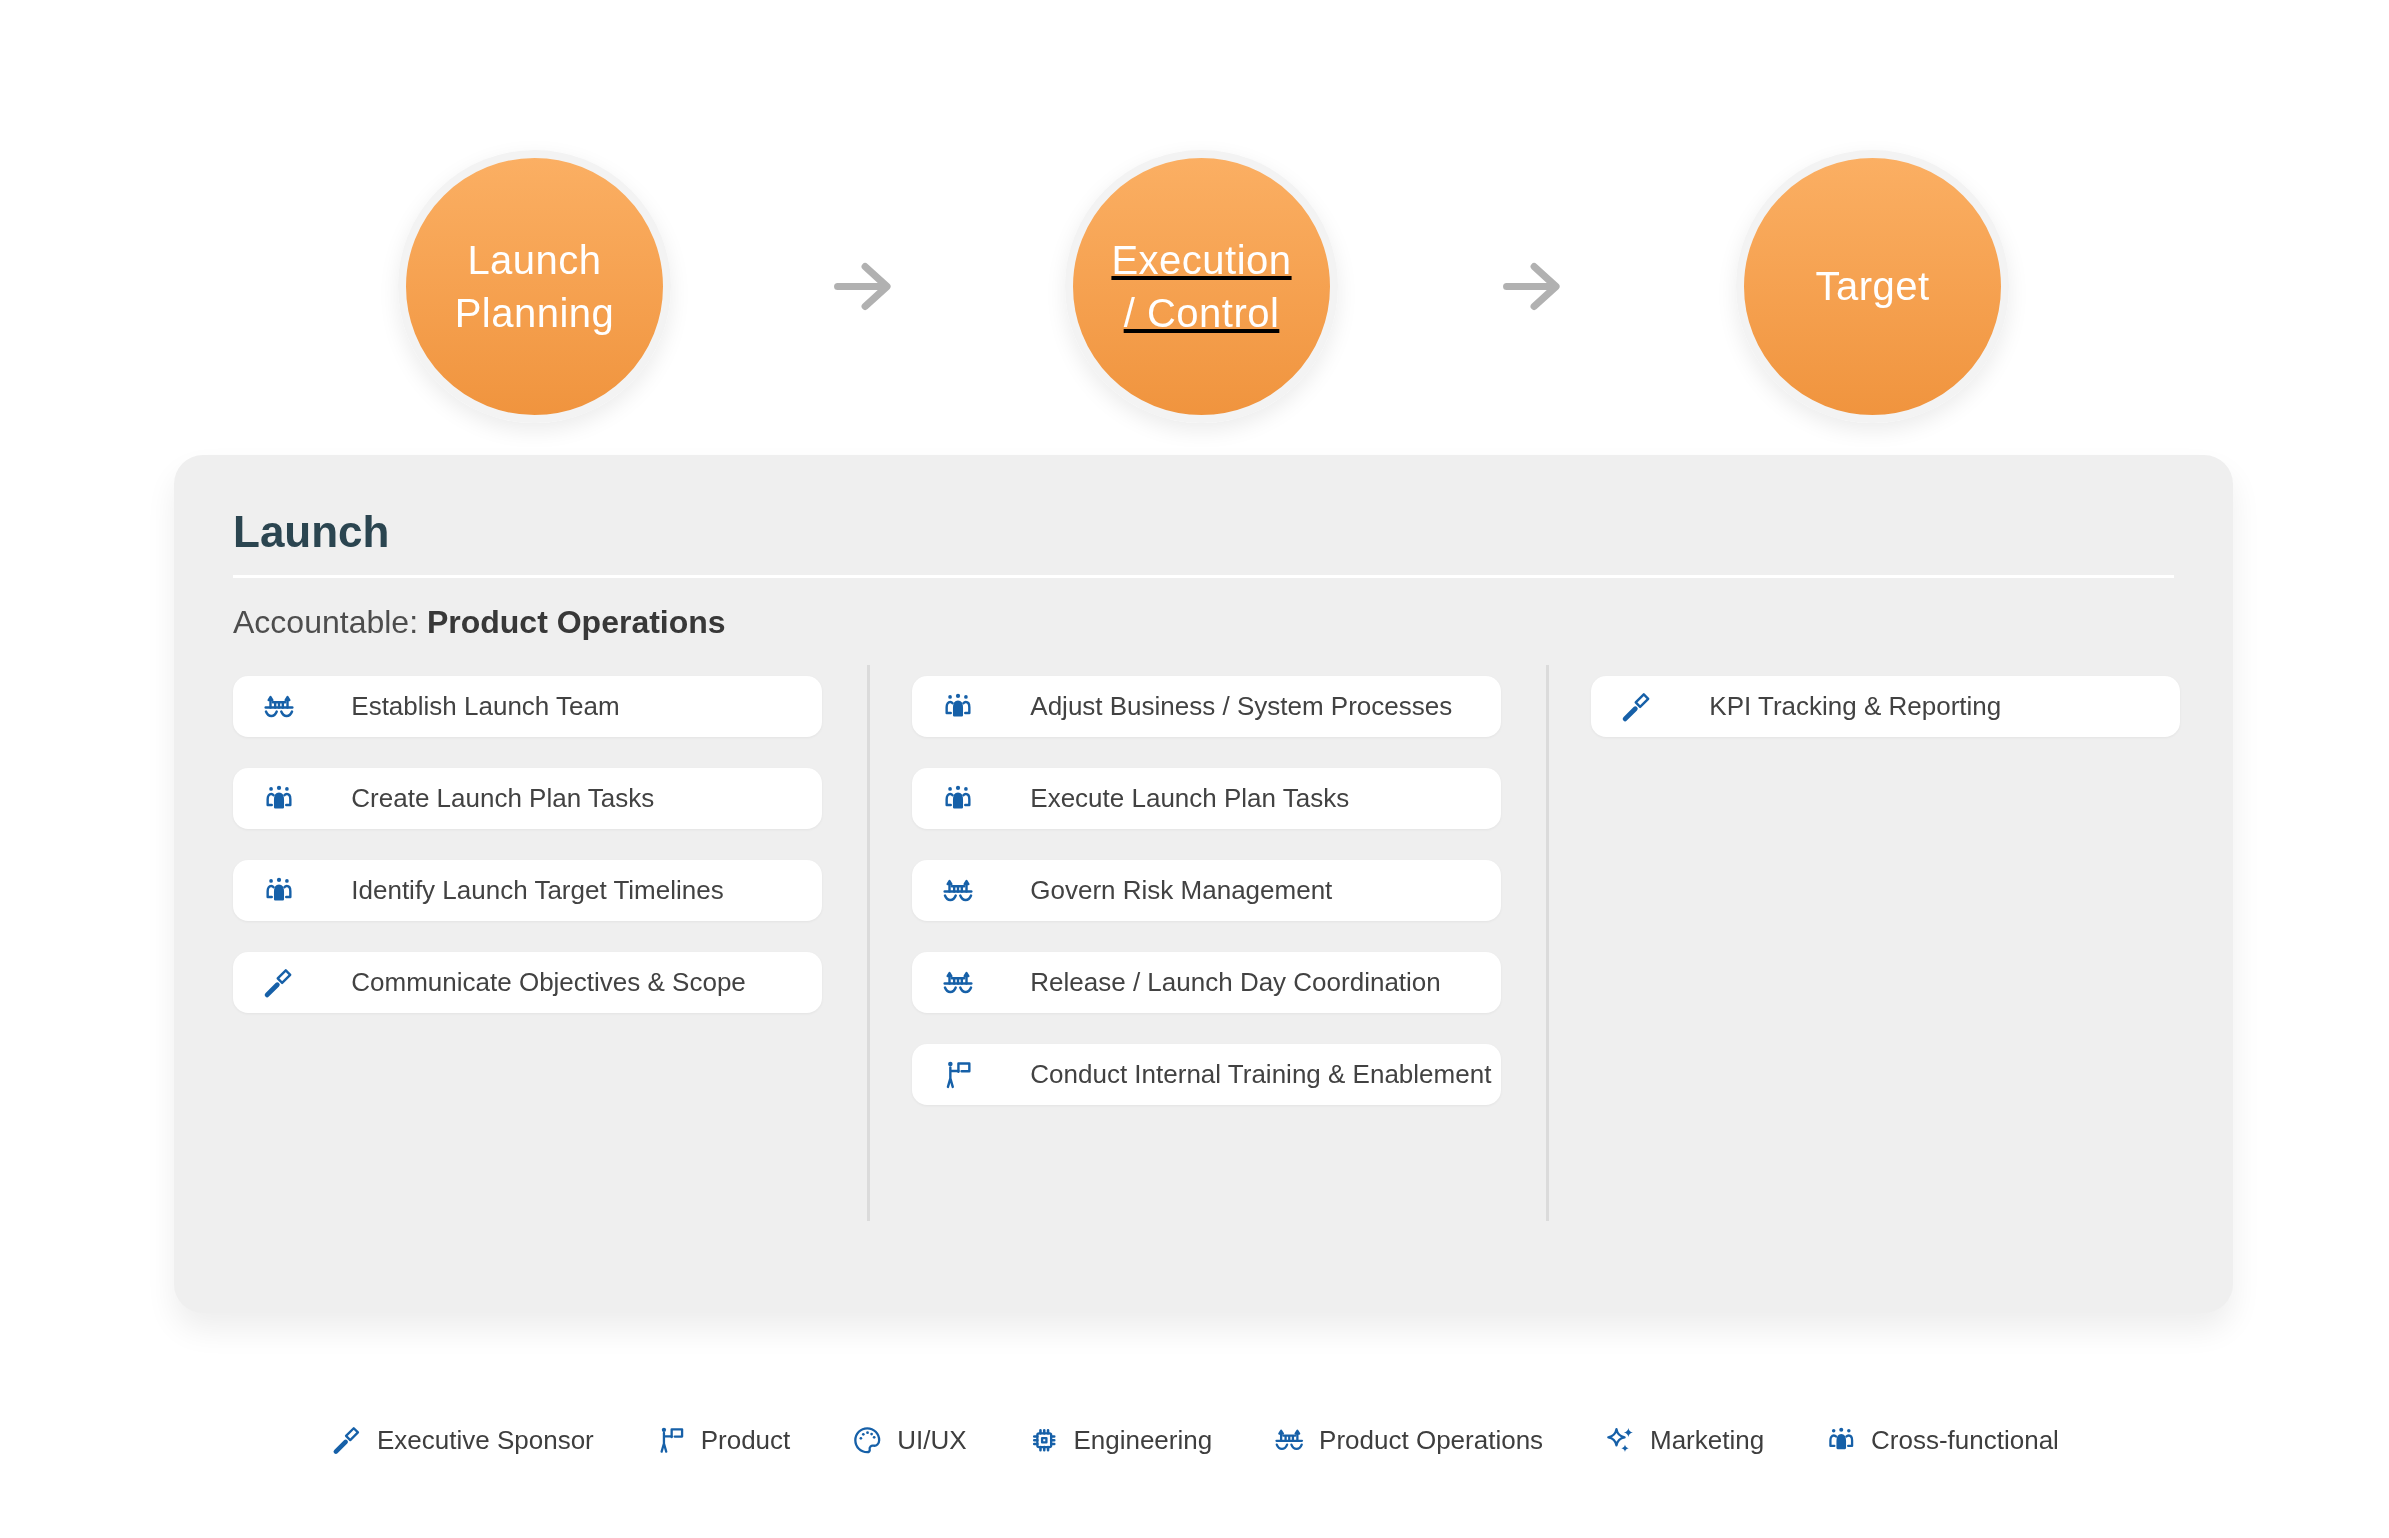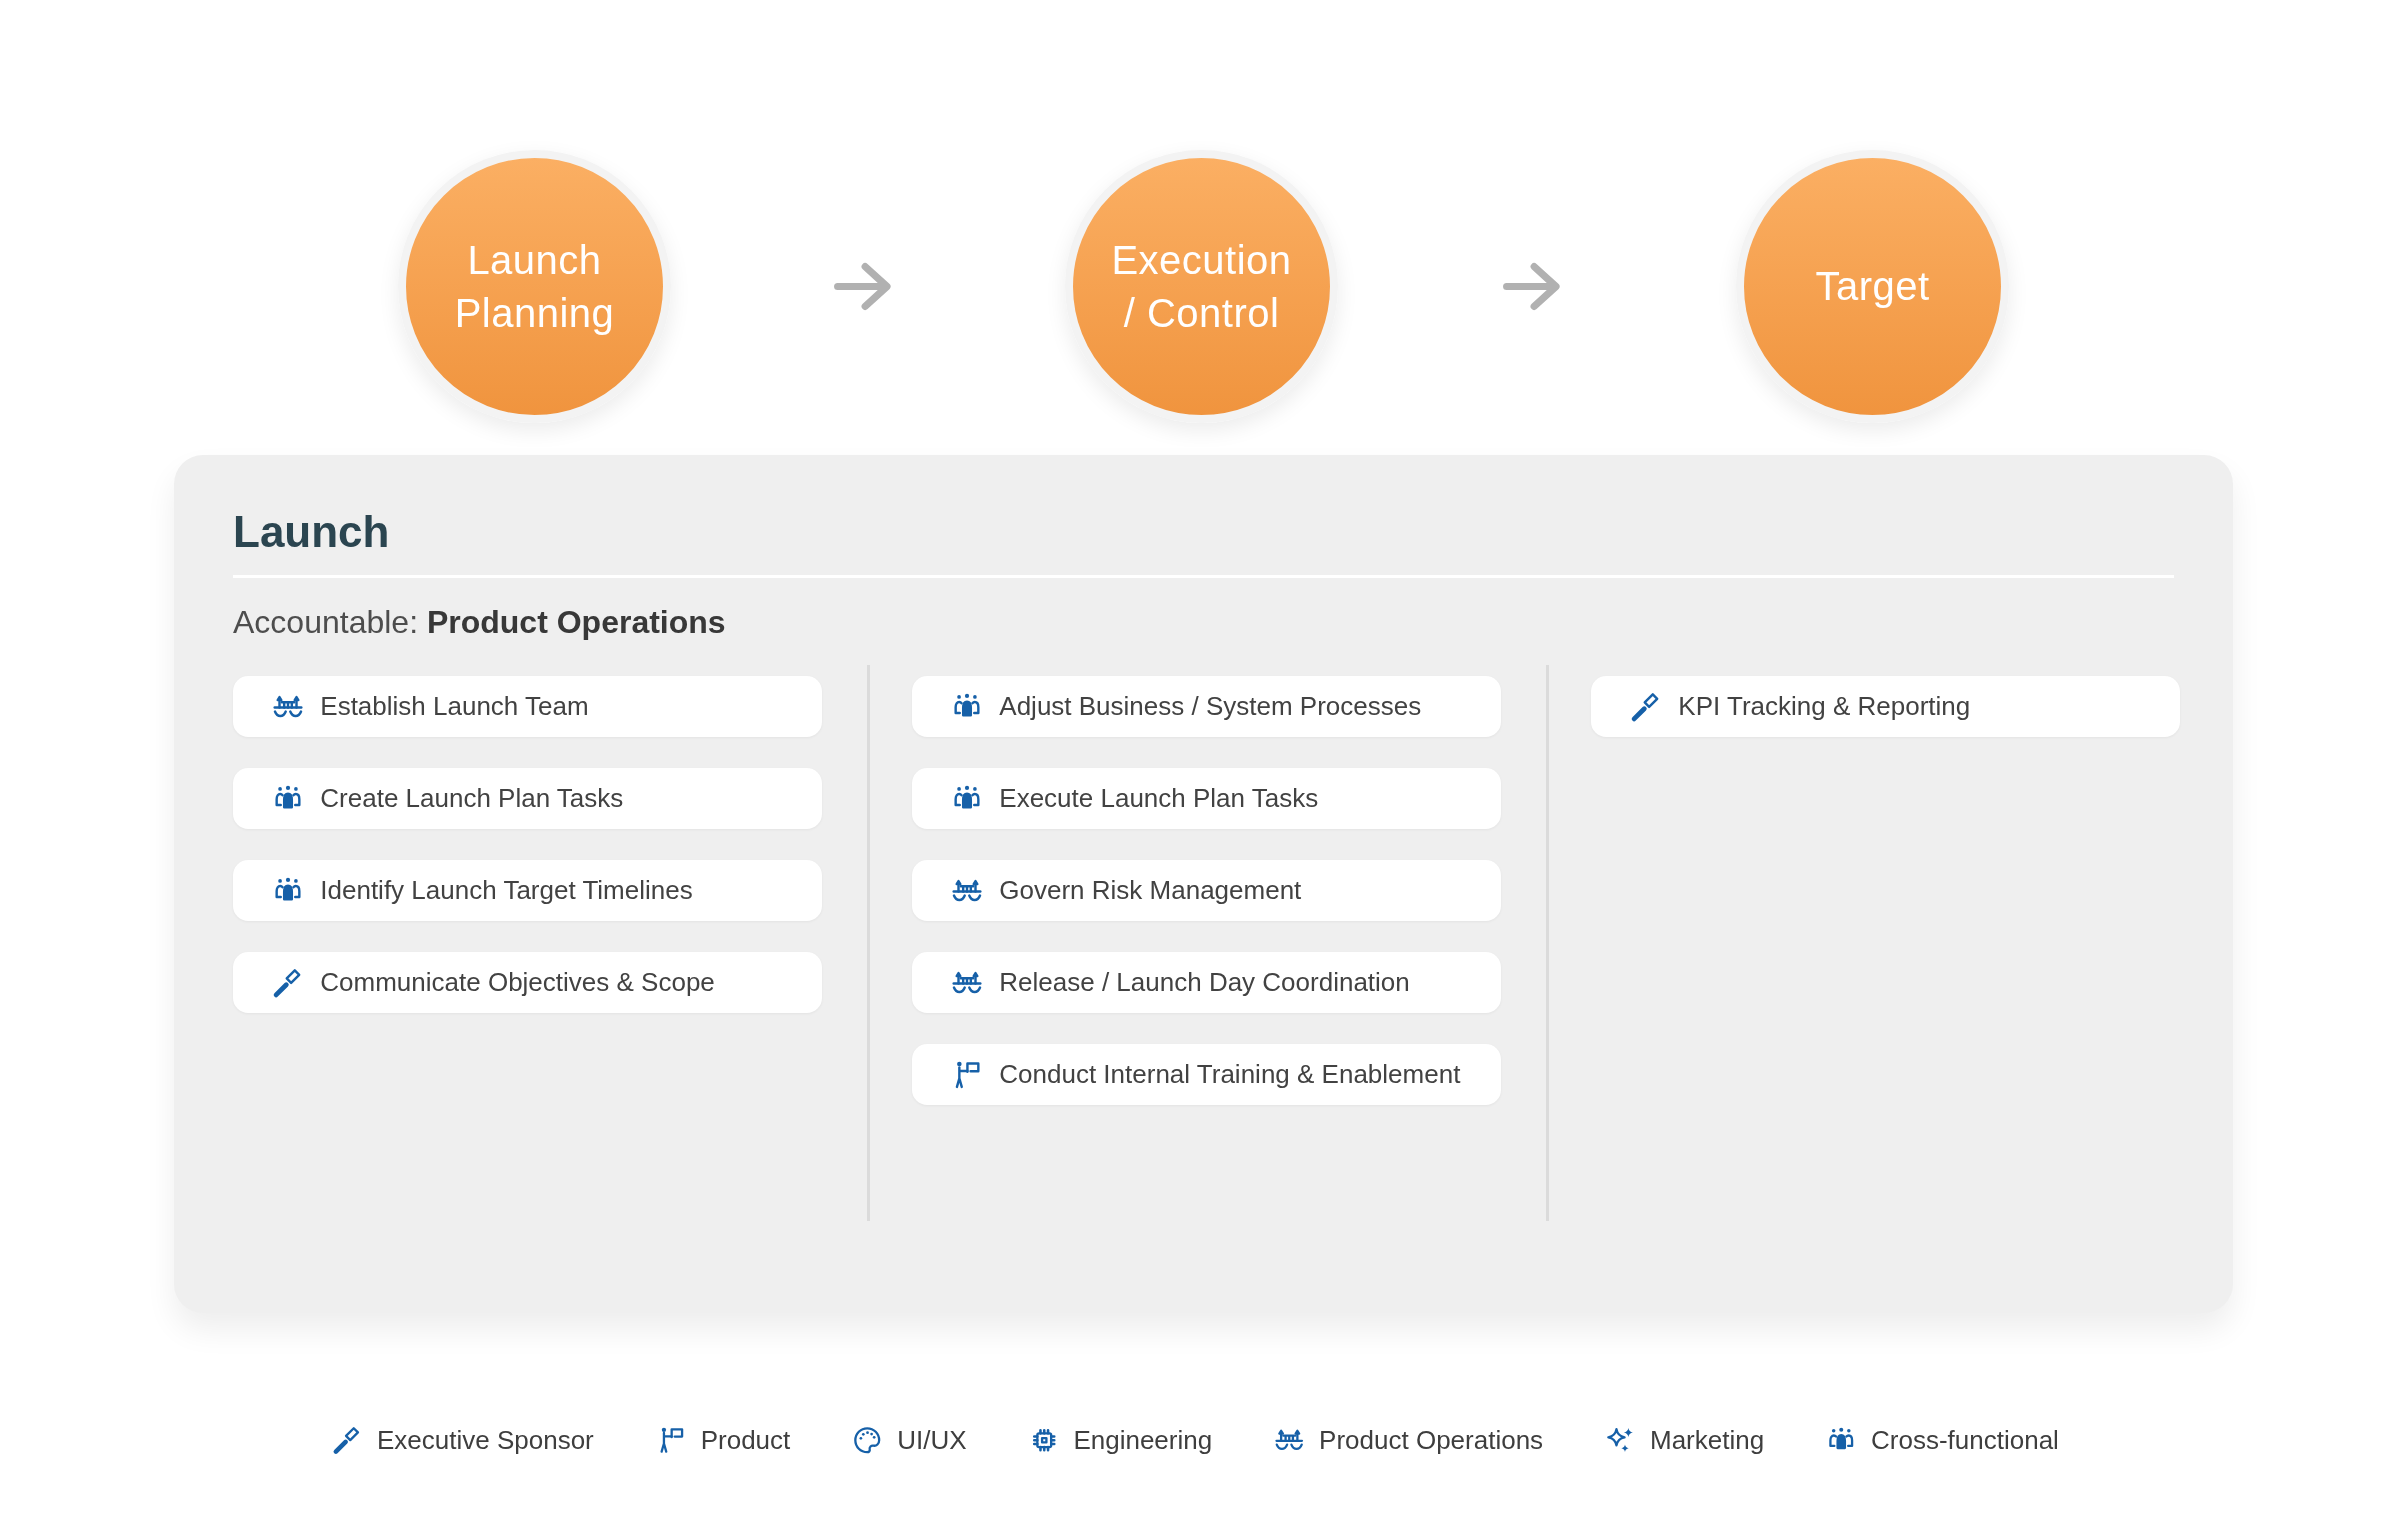--- a/index.html
+++ b/index.html
@@ -31,22 +31,23 @@
   .panel-title{margin:0;font-size:44px;line-height:1;font-weight:700;color:#2B4550;}
   .panel-divider{margin-top:21px;height:2.9px;background:#FFFFFF;}
   .meta{margin-top:23px;font-size:32px;line-height:43px;color:#4D4D4D;}
   .meta b{color:#383838;font-weight:700;}
   .columns{margin-top:32.5px;display:flex;}
   .task-col{width:589px;flex:0 0 589px;}
   .col-spacer{width:90px;flex:0 0 90px;position:relative;}
   .vline{position:absolute;left:50%;top:-11.5px;width:2.9px;height:556px;background:#DBDBDB;}
   .task-card{
     height:61px;box-sizing:border-box;border-radius:15.3px;background:#ffffff;
-    display:flex;align-items:center;padding:0 17px 0 38px;margin-bottom:31px;
+    display:flex;align-items:center;padding:0 17px 0 29px;margin-bottom:31px;
     box-shadow:0 1px 2.9px rgba(0,0,0,0.05);
+    gap:40px;
   }
   .icon{width:34px;height:34px;flex:0 0 34px;display:inline-flex;}
   .icon svg{width:100%;height:100%;}
   .task-label{margin-left:15.3px;font-size:26px;color:#424242;white-space:nowrap;}
   
   .legend{position:absolute;left:0;top:1419px;width:2390px;display:flex;justify-content:center;gap:61px;}
   .legend-item{display:flex;align-items:center;height:42px;justify-content:center;}
   .legend-item .icon{width:32.5px;height:32.5px;flex:0 0 32.5px;}
   .legend-label{margin-left:13.4px;font-size:26px;color:#3E3E3E;white-space:nowrap;}
 </style>
@@ -54,21 +55,21 @@
 <body>
 
 <div class="stages" id="stages">
     <div class="stage-circle" style="left: 398px;">
       <span class="stage-label">Launch
 Planning</span>
     </div>
     <div class="stage-arrow" style="left: 830px;"><svg viewBox="0 0 80 64" width="76" height="61">
         <path d="M8 32 H59 M37 11 L60 32 L37 53" fill="none" stroke="#B1B1B1" stroke-width="7.5" stroke-linecap="round" stroke-linejoin="round"></path>
       </svg></div>
-    <div class="stage-circle" style="left: 1065px;">
+    <div class="stage-circle" style="left: 1065px; text-decoration: underline;">
       <span class="stage-label">Execution
 / Control</span>
     </div>
     <div class="stage-arrow" style="left: 1499px;"><svg viewBox="0 0 80 64" width="76" height="61">
         <path d="M8 32 H59 M37 11 L60 32 L37 53" fill="none" stroke="#B1B1B1" stroke-width="7.5" stroke-linecap="round" stroke-linejoin="round"></path>
       </svg></div>
     <div class="stage-circle" style="left: 1736px;">
       <span class="stage-label">Target</span>
     </div>
   </div>

